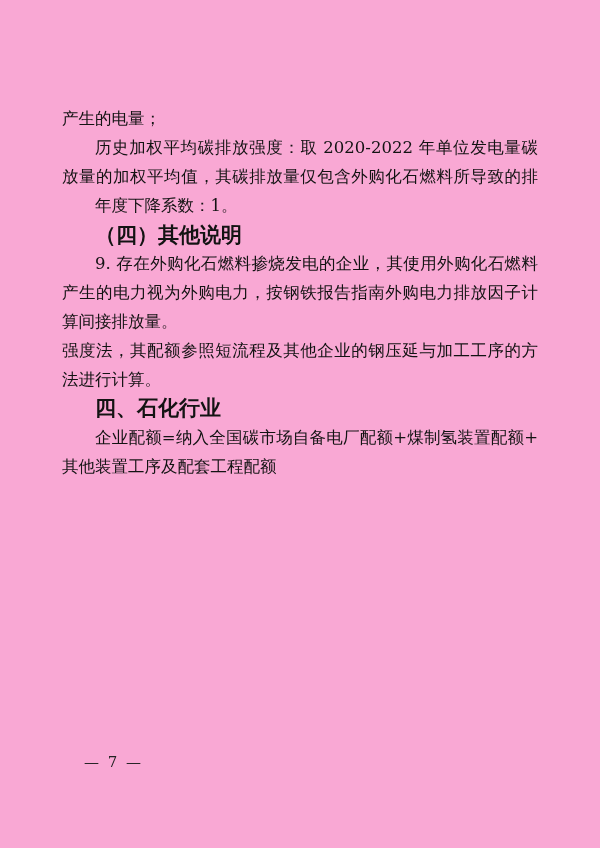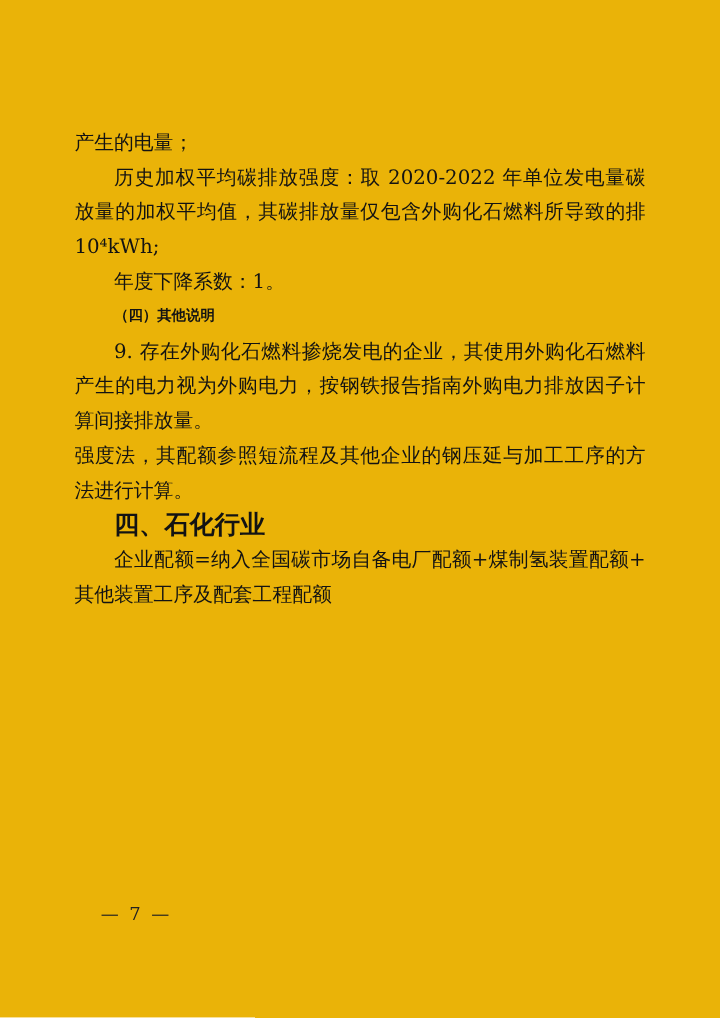--- a/index.html
+++ b/index.html
@@ -4,21 +4,21 @@
 <style>
   html, body {
     margin: 0;
     padding: 0;
     background: #ffffff;
   }
   .page {
     position: relative;
     width: 600px;
     height: 848px;
-    background: #eab308;
+    background: #f9a8d4;
     color: #131313;
     font-family: "DejaVu Serif", "Liberation Serif", serif;
     overflow: hidden;
   }
   .doc {
     position: absolute;
     left: 62px;
     top: 104px;
     width: 476px;
   }
@@ -34,21 +34,21 @@
   }
   .line.indent { padding-left: 33px; }
   .line.last { text-align: left; text-align-last: left; }
   .heading-bold .line {
     font-family: "DejaVu Sans", "Liberation Sans", sans-serif;
     font-weight: 700;
     font-size: 21px;
   }
   .heading-kai .line {
     font-weight: 600;
-    font-size: 12px;
+    font-size: 21px;
   }
   .footer {
     position: absolute;
     left: 84px;
     top: 752px;
     font-size: 15px;
     line-height: 20px;
     letter-spacing: 2px;
     color: #222222;
   }
@@ -57,21 +57,20 @@
 <body>
 
 <div class="page">
   <div class="doc">
       <div class="para body">
         <div class="line last">产生的电量；</div>
       </div>
       <div class="para body">
         <div class="line indent">历史加权平均碳排放强度：取 2020-2022 年单位发电量碳排</div>
         <div class="line">放量的加权平均值，其碳排放量仅包含外购化石燃料所导致的排</div>
-        <div class="line last">10⁴kWh;</div>
       </div>
       <div class="para body">
         <div class="line last indent">年度下降系数：1。</div>
       </div>
       <div class="para heading-kai">
         <div class="line last indent">（四）其他说明</div>
       </div>
       <div class="para body">
         <div class="line indent">9. 存在外购化石燃料掺烧发电的企业，其使用外购化石燃料</div>
         <div class="line">产生的电力视为外购电力，按钢铁报告指南外购电力排放因子计</div>

